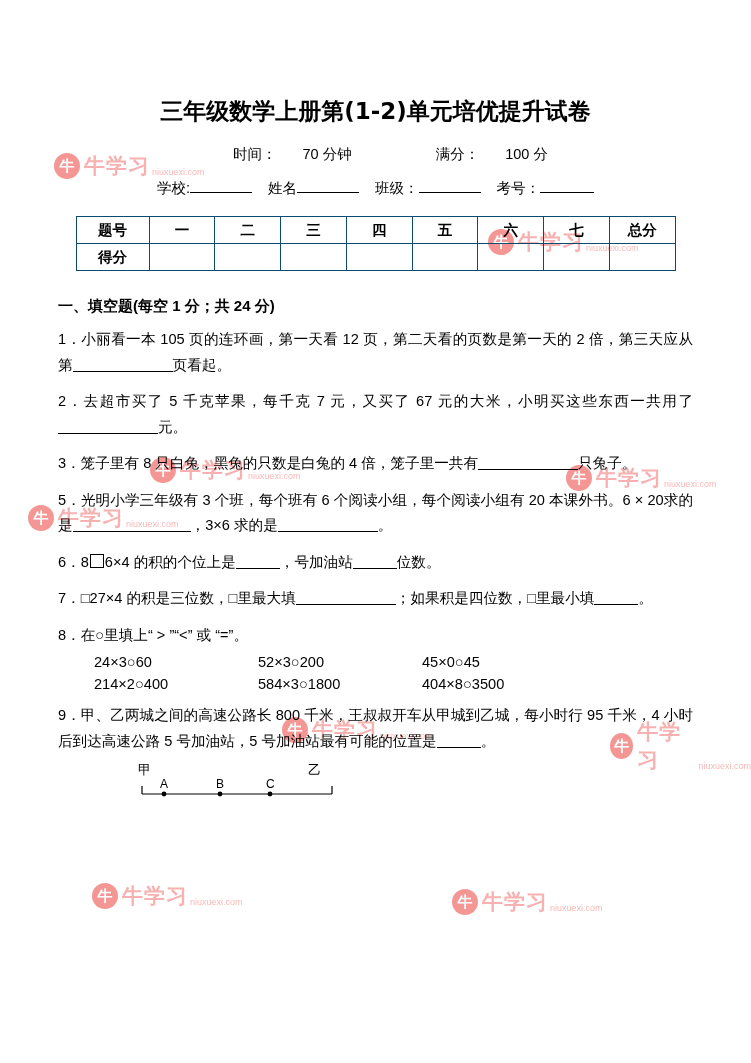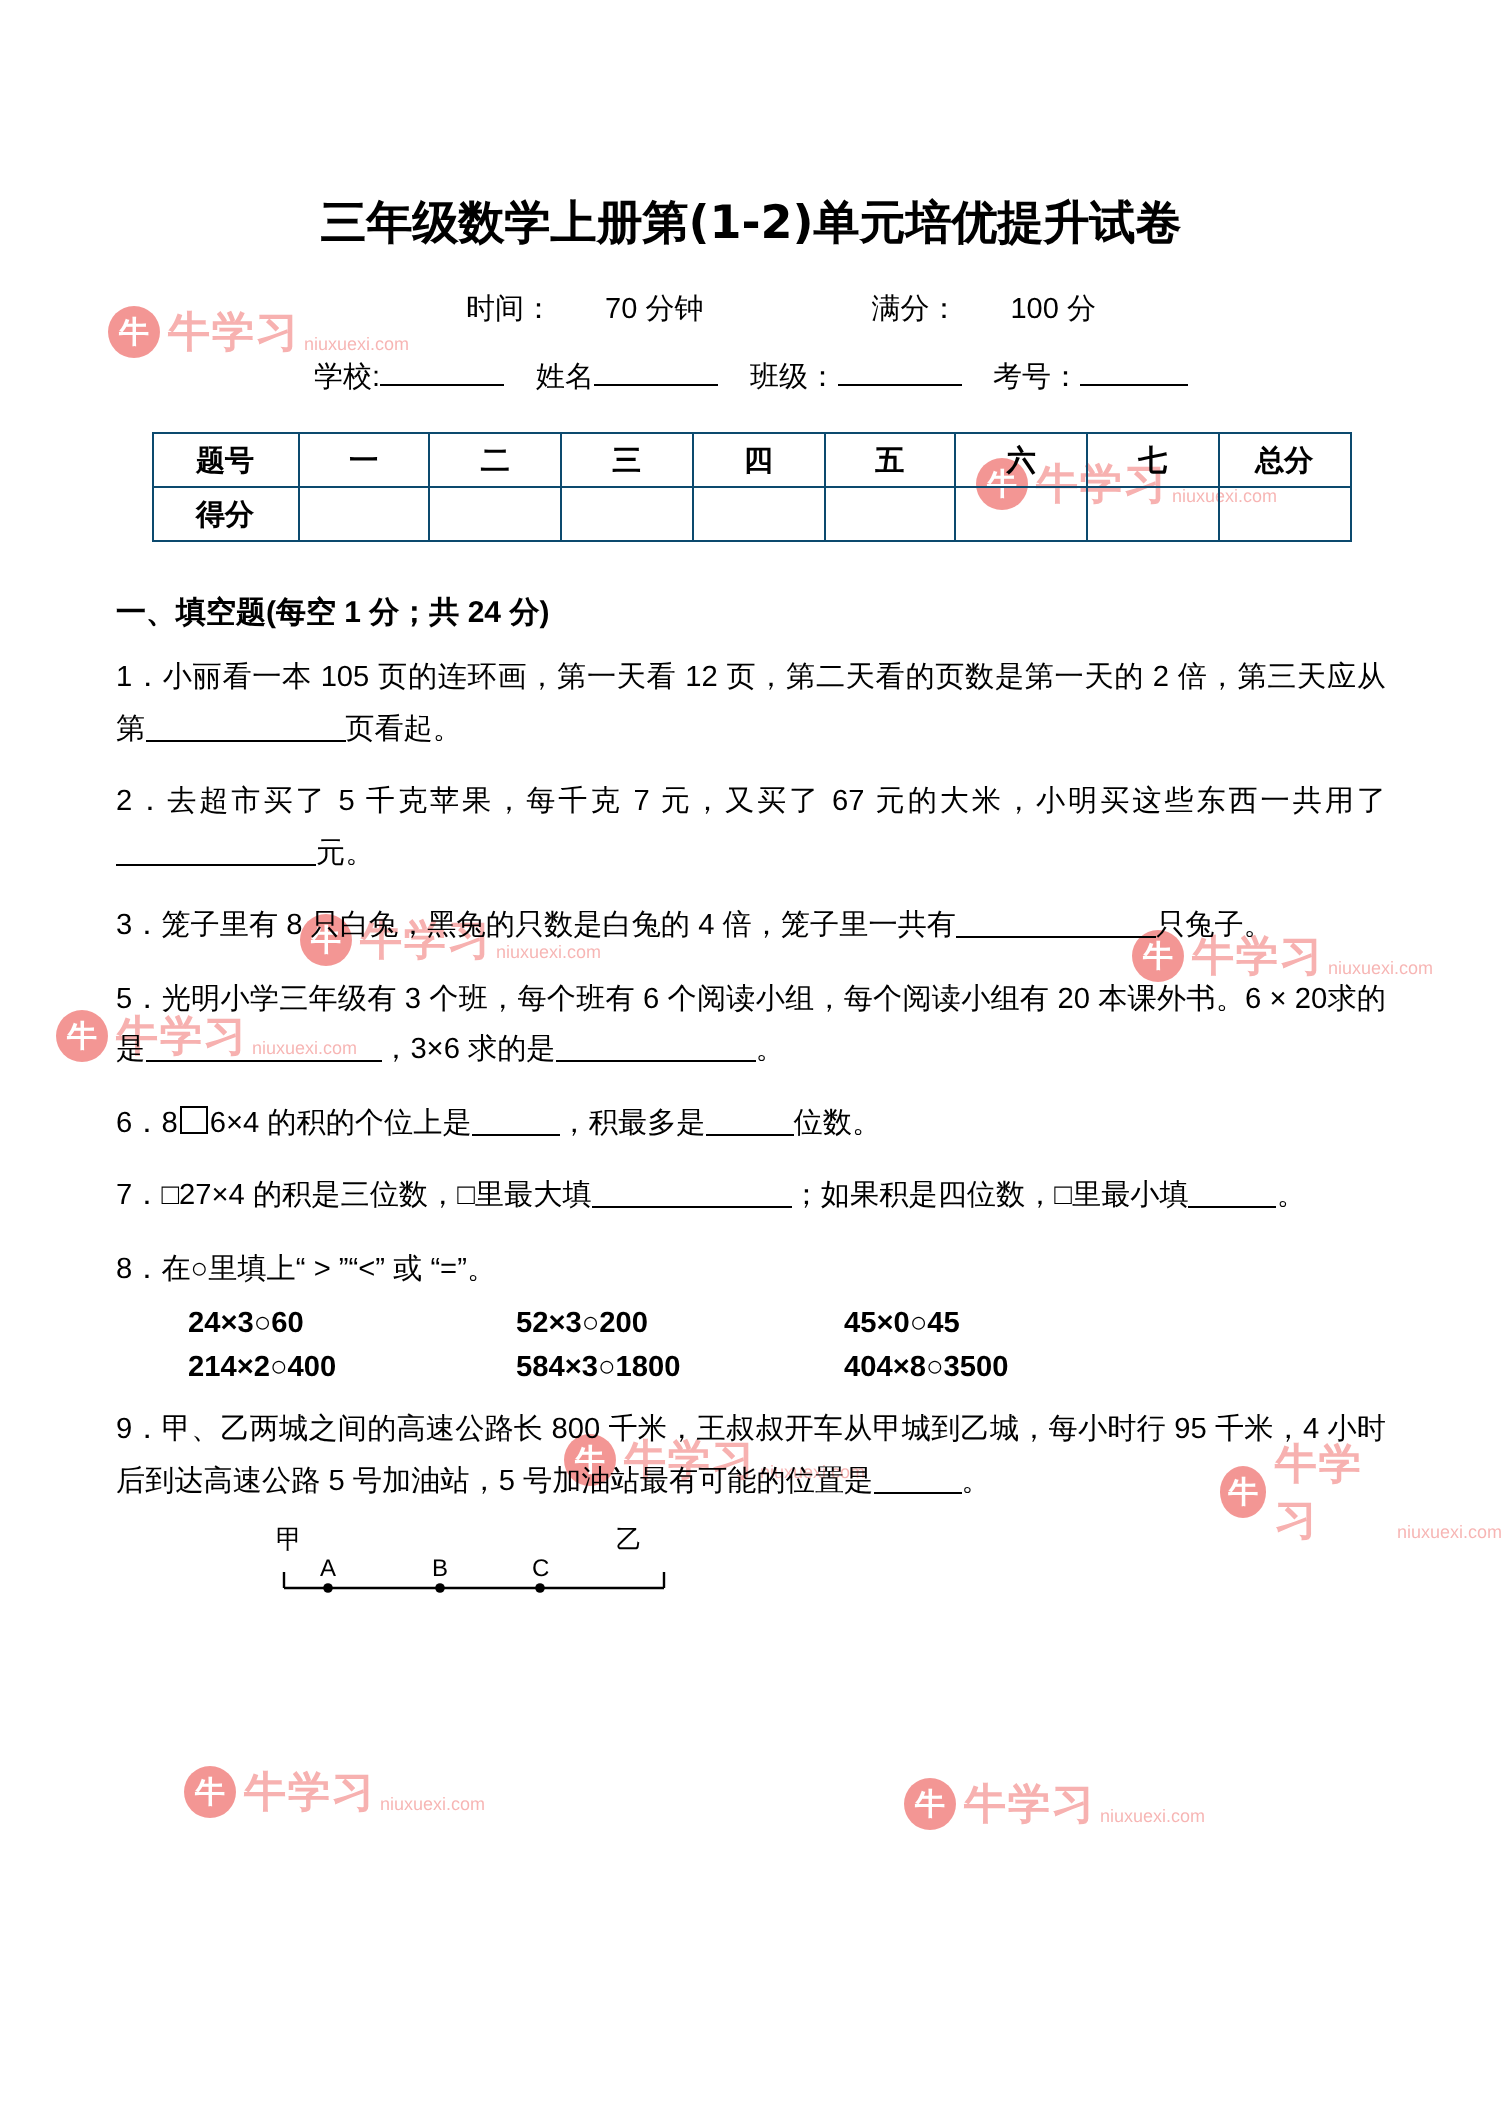--- a/index.html
+++ b/index.html
@@ -142,21 +142,21 @@
     vertical-align: -1px;
     margin: 0 1px;
   }
   .cmp-row {
     margin-top: 6px;
     font-size: 14.6px;
     padding-left: 36px;
     display: flex;
     gap: 36px;
   }
-  .cmp-row .cell { min-width: 128px; font-weight: bold; }
+  .cmp-row .cell { min-width: 128px; }
 
   .numline {
     margin-top: 8px;
     position: relative;
     height: 44px;
     padding-left: 78px;
   }
   .numline svg { display: block; }
 </style>
 </head>
@@ -280,21 +280,21 @@
     <div class="q">
       <span>3．笼子里有 8 只白兔，黑兔的只数是白兔的 4 倍，笼子里一共有</span><span class="ul w3"></span><span>只兔子。</span>
     </div>
 
 
     <div class="q">
       <span>5．光明小学三年级有 3 个班，每个班有 6 个阅读小组，每个阅读小组有 20 本课外书。6 × 20求的是</span><span class="ul w4"></span><span>，3×6 求的是</span><span class="ul w3"></span><span>。</span>
     </div>
 
     <div class="q">
-      <span>6．8</span><span class="box"></span><span>6×4 的积的个位上是</span><span class="ul w2"></span><span>，积最多是</span><span class="ul w2"></span><span>位数。</span>
+      <span>6．8</span><span class="box"></span><span>6×4 的积的个位上是</span><span class="ul w2"></span><span>，号加油站</span><span class="ul w2"></span><span>位数。</span>
     </div>
 
     <div class="q">
       <span>7．□27×4 的积是三位数，□里最大填</span><span class="ul w3"></span><span>；如果积是四位数，□里最小填</span><span class="ul w2"></span><span>。</span>
     </div>
 
     <div class="q">
       <span>8．在○里填上“ &gt; ”“&lt;” 或 “=”。</span>
     </div>
     <div class="cmp-row">

